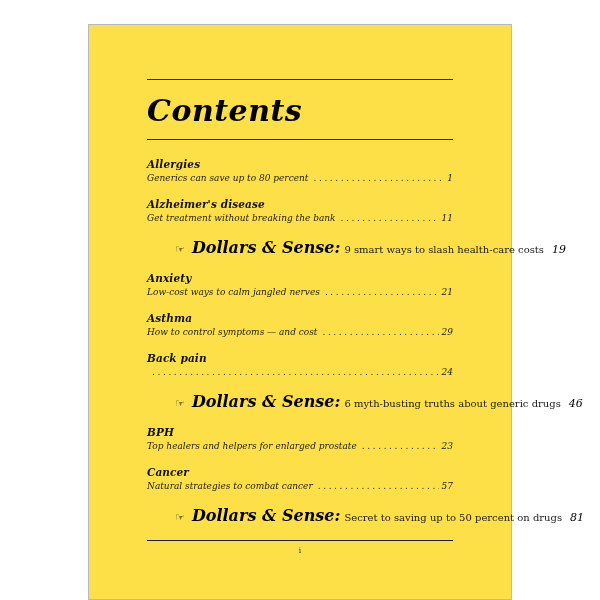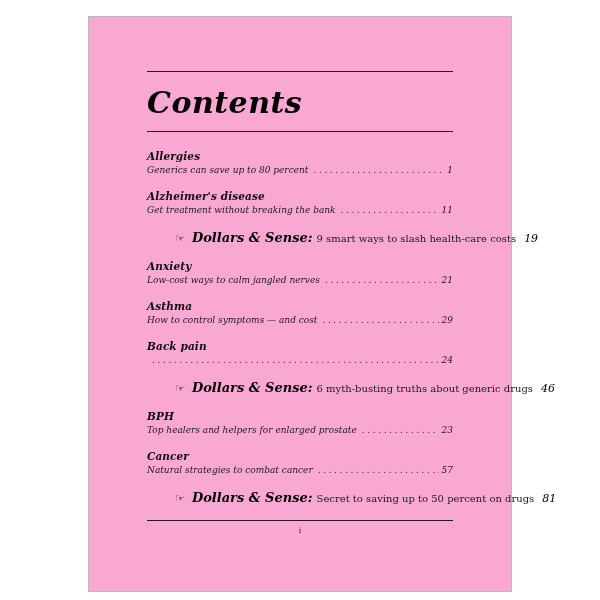--- a/index.html
+++ b/index.html
@@ -9,24 +9,24 @@
     width: 600px;
     height: 600px;
     overflow: hidden;
   }
   body {
     font-family: "Liberation Serif", serif;
   }
   .page-shadow {
     position: absolute;
     left: 88px;
-    top: 16px;
+    top: 24px;
     width: 424px;
     height: 576px;
-    background: #f9a8d4;
+    background: #fde047;
     border: 1px solid #b9b9b9;
     box-sizing: border-box;
   }
   .page-inner {
     position: absolute;
     left: 0;
     top: 0;
     right: 0;
     bottom: 0;
     padding: 44px 58px 26px 58px;
@@ -100,21 +100,21 @@
     flex: 0 0 auto;
     font-size: 11px;
     line-height: 1;
     margin-right: 7px;
     color: #000;
   }
   .feature .label {
     flex: 0 0 auto;
     font-weight: bold;
     font-style: italic;
-    font-size: 13px;
+    font-size: 16px;
     margin-right: 4px;
     color: #000;
   }
   .feature .text {
     flex: 0 0 auto;
     font-size: 10px;
     color: #1a1a1a;
   }
   .feature .dots {
     flex: 1 1 auto;

